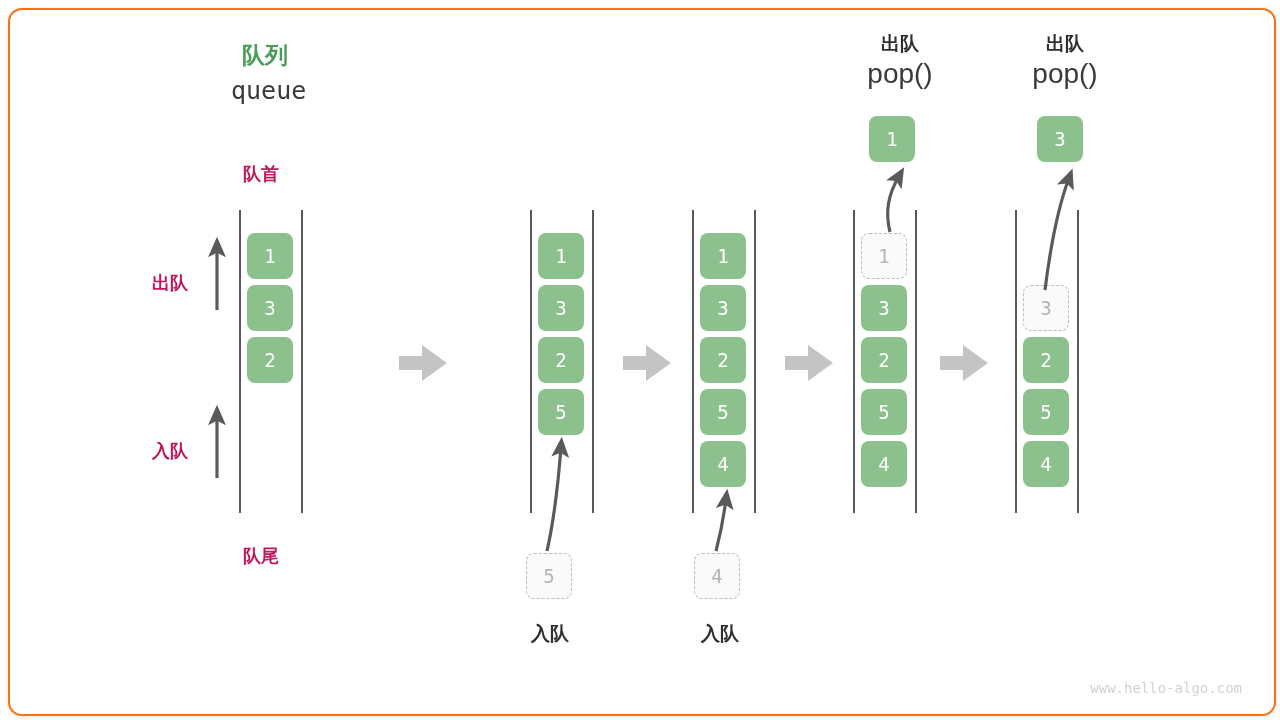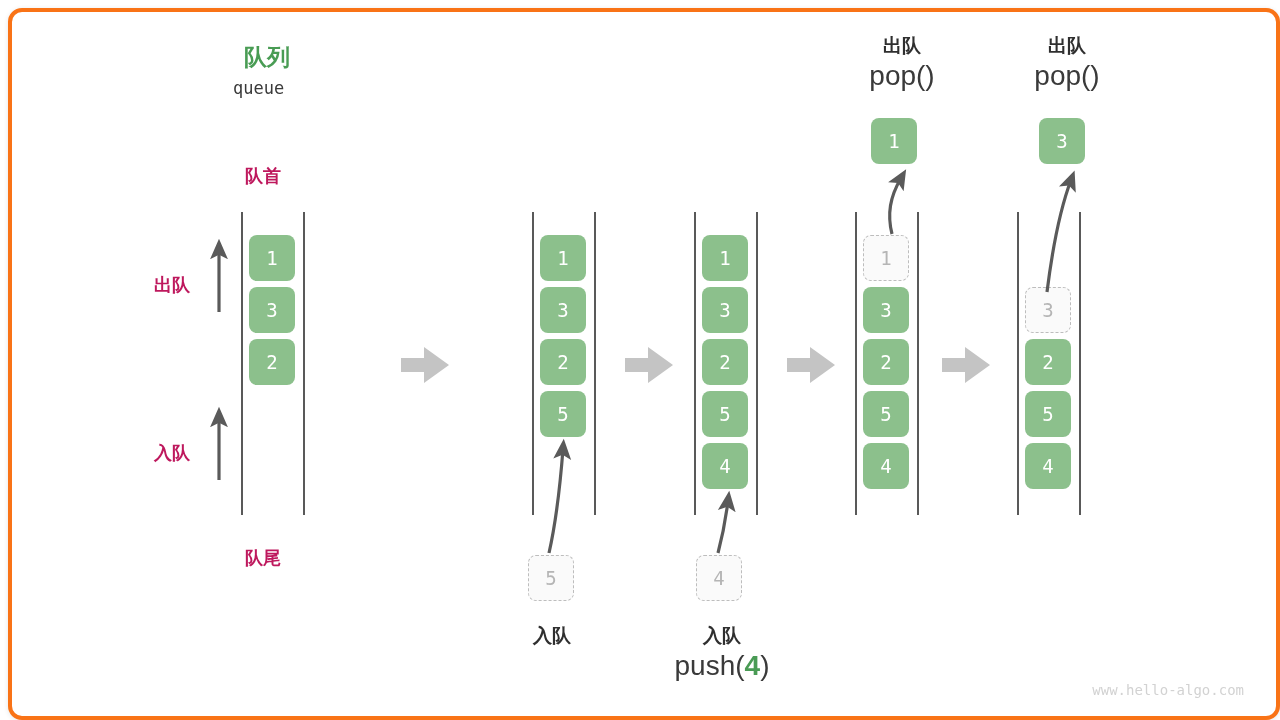--- a/index.html
+++ b/index.html
@@ -7,21 +7,21 @@
     width:1280px;height:720px;
     background:#ffffff;
     font-family:"Liberation Sans","DejaVu Sans",sans-serif;
     overflow:hidden;
   }
   #frame{
     position:absolute;
     left:8px;top:8px;
     width:1264px;height:704px;
     background:#ffffff;
-    border:4px solid #f97316;
+    border:2px solid #f97316;
     border-radius:14px;
     box-shadow:0 1px 5px rgba(0,0,0,0.10);
     overflow:hidden;
   }
   .stage{position:absolute;left:0;top:0;width:1264px;height:704px;}
 
   
   .cn{
     font-family:"Liberation Sans","DejaVu Sans",sans-serif;
     font-weight:bold;
@@ -34,21 +34,21 @@
     white-space:nowrap;
   }
   .title-cn{
     position:absolute;
     font-size:23px;
     color:#499c54;
     font-weight:bold;
     font-family:"Liberation Sans","DejaVu Sans",sans-serif;
     white-space:nowrap;
   }
-  .title-en{position:absolute;font-size:17px;}
+  .title-en{position:absolute;font-size:25px;}
   .lbl{position:absolute;font-size:18px;}
   .caption{position:absolute;text-align:center;white-space:nowrap;}
   .caption .l1{font-size:19px;font-weight:bold;color:#2f2f2f;
     font-family:"Liberation Sans","DejaVu Sans",sans-serif;line-height:30px;}
   .caption .l2{font-size:28px;color:#3a3a3a;
     font-family:Liberation Sans, sans-serif;line-height:30px;}
   .num-green{color:#4a9b55;font-weight:bold;}
 
   
   .rail{position:absolute;width:1.6px;background:#595959;}
@@ -114,21 +114,20 @@
     <div class="rail" style="left:682px;top:200px;height:303px;"></div>
     <div class="rail" style="left:744px;top:200px;height:303px;"></div>
     <div class="cell" style="left:690px;top:223px;">1</div>
     <div class="cell" style="left:690px;top:275px;">3</div>
     <div class="cell" style="left:690px;top:327px;">2</div>
     <div class="cell" style="left:690px;top:379px;">5</div>
     <div class="cell" style="left:690px;top:431px;">4</div>
     <div class="cell ghost" style="left:684px;top:543px;">4</div>
     <div class="caption" style="left:600px;top:609px;width:220px;">
       <div class="l1">入队</div>
-      <div class="l2"><span>push(</span><span class="num-green">4</span><span>)</span></div>
     </div>
 
     <div class="caption" style="left:790px;top:19px;width:200px;">
       <div class="l1">出队</div>
       <div class="l2">pop()</div>
     </div>
     <div class="cell" style="left:859px;top:106px;">1</div>
 
     <div class="rail" style="left:843px;top:200px;height:303px;"></div>
     <div class="rail" style="left:905px;top:200px;height:303px;"></div>

